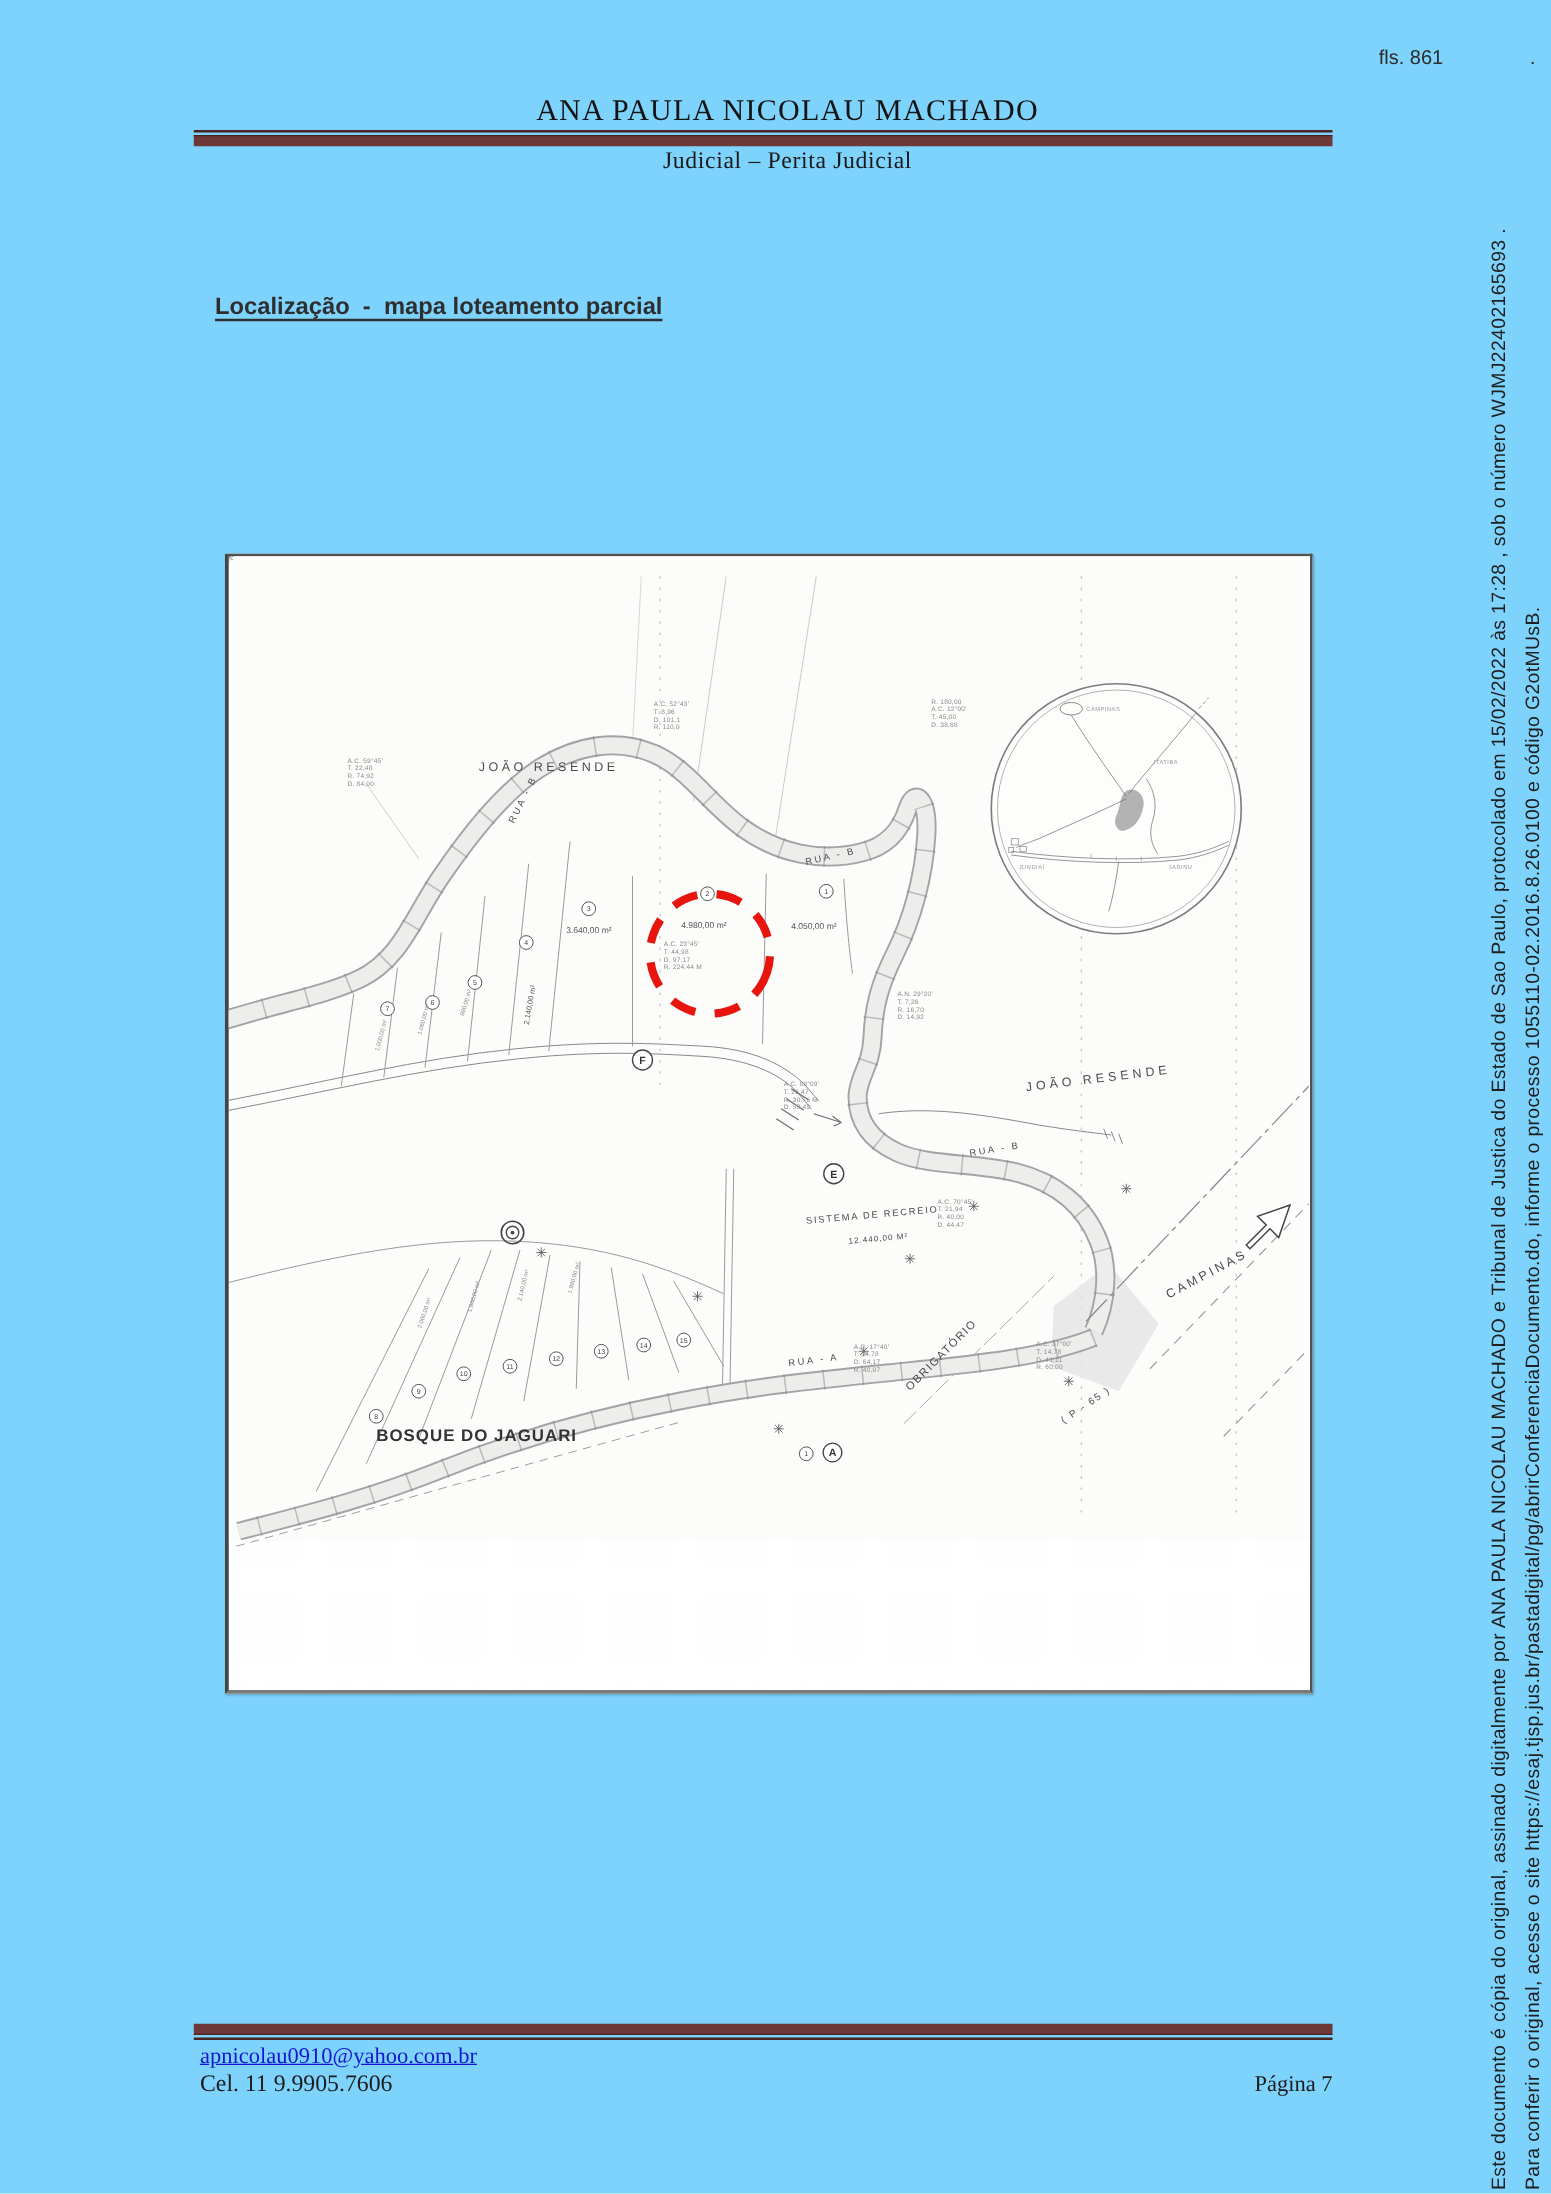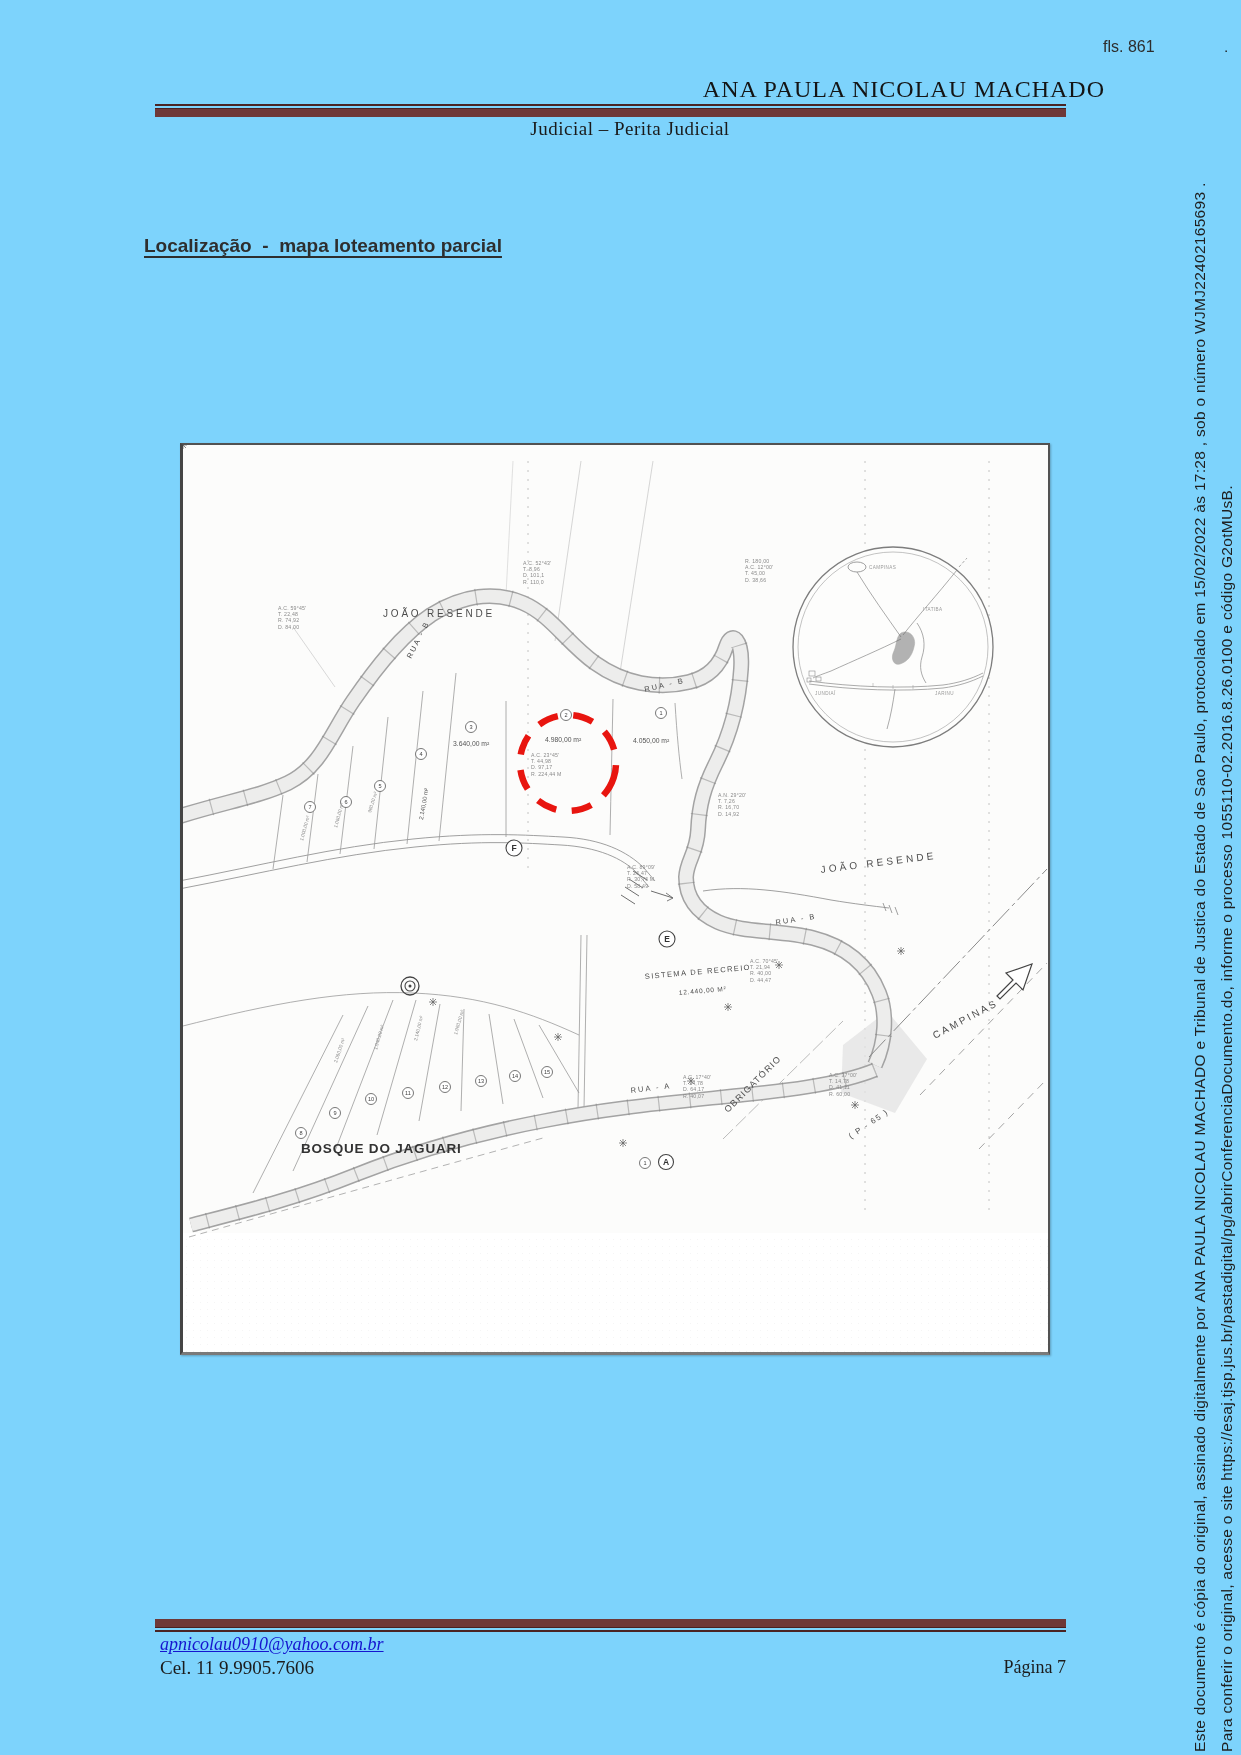--- a/index.html
+++ b/index.html
@@ -1,48 +1,48 @@
 <!DOCTYPE html>
 <html><head>
 <meta charset="utf-8">
 <style>
   html,body{margin:0;padding:0;background:#fff;}
   .page{position:relative;width:1241px;height:1755px;background:#7dd3fc;overflow:hidden;
         font-family:"Liberation Sans",sans-serif;color:#222;}
   
   .fls{position:absolute;left:1103px;top:38px;font-size:16px;color:#2d2d2d;}
   
-  .title{position:absolute;left:155px;top:76px;width:950px;text-align:right;
+  .title{position:absolute;left:155px;top:76px;width:950px;text-align:center;
          font-family:"Liberation Serif",serif;font-size:24px;letter-spacing:1px;color:#141414;}
   .rule-thin-top{position:absolute;left:155px;top:104px;width:911px;height:2px;background:#4a2424;}
   .rule-thick-top{position:absolute;left:155px;top:108px;width:911px;height:8px;background:#6e3838;border-top:1px solid #4a2020;}
   .subtitle{position:absolute;left:155px;top:118px;width:950px;text-align:center;
             font-family:"Liberation Serif",serif;font-size:19px;letter-spacing:.5px;color:#1a1a1a;}
   
-  .heading{position:absolute;left:144px;top:235px;font-size:19px;font-weight:bold;color:#2e2e2e;
+  .heading{position:absolute;left:172px;top:235px;font-size:19px;font-weight:bold;color:#2e2e2e;
            white-space:pre;text-decoration:underline;text-underline-offset:4px;text-decoration-thickness:2px;}
   
   .map-figure{position:absolute;left:180px;top:443px;width:865px;height:907px;background:#ffffff;
               border:2px solid #525252;border-left:3px solid #454545;border-bottom:3px solid #7a7a7a;
               box-shadow:1px 1px 2px rgba(0,0,0,.25);
               background-image:radial-gradient(circle,rgba(60,60,60,.05) .6px,transparent .9px);
               background-size:7px 7px;}
   .map-figure svg{display:block;width:865px;height:907px;}
   text{font-family:"Liberation Sans",sans-serif;}
   .maplabel{fill:#4c4c4c;}
   .anno{fill:#8a8a8a;font-size:5.2px;letter-spacing:.2px;}
   .fanlabel{fill:#8c8c8c;font-size:4.8px;}
   .lotnum{fill:#3f3f3f;font-size:5.6px;text-anchor:middle;}
   .blockletter{fill:#333;font-size:8.5px;font-weight:bold;text-anchor:middle;}
   .insetlabel{fill:#9a9a9a;font-size:4.6px;letter-spacing:.4px;}
   
   .rule-thick-bot{position:absolute;left:155px;top:1619px;width:911px;height:8px;background:#6e3838;border-bottom:1px solid #4a2020;}
   .rule-thin-bot{position:absolute;left:155px;top:1630px;width:911px;height:2px;background:#4a2424;}
   .email{position:absolute;left:160px;top:1634px;font-family:"Liberation Serif",serif;font-size:18px;
-         color:#1515cf;text-decoration:underline;font-style:italic;}
+         color:#1515cf;text-decoration:underline;}
   .phone{position:absolute;left:160px;top:1657px;font-family:"Liberation Serif",serif;font-size:19px;color:#1c1c1c;}
   .pagenum{position:absolute;left:155px;top:1657px;width:911px;text-align:right;
            font-family:"Liberation Serif",serif;font-size:18px;color:#1c1c1c;}
   
   .stamp{position:absolute;left:1186px;top:1752px;width:1725px;transform:rotate(-90deg);
          transform-origin:0 0;font-size:15.5px;letter-spacing:.3px;color:#1f1f1f;}
   .stamp div{height:27px;line-height:27px;white-space:nowrap;}
   .stamp-dot{position:absolute;left:1224px;top:38px;font-size:15.5px;color:#1f1f1f;}
 </style>
 </head>

